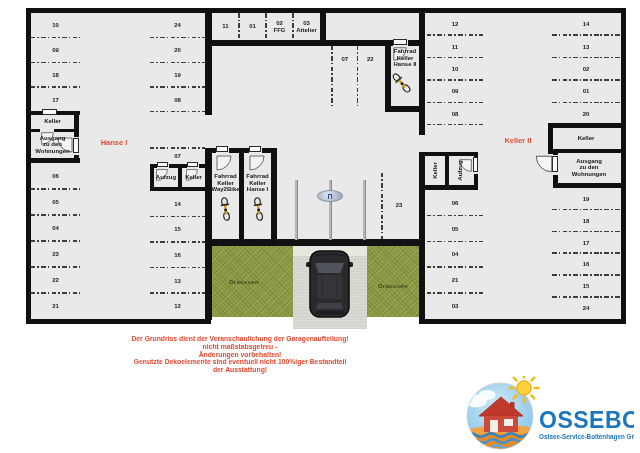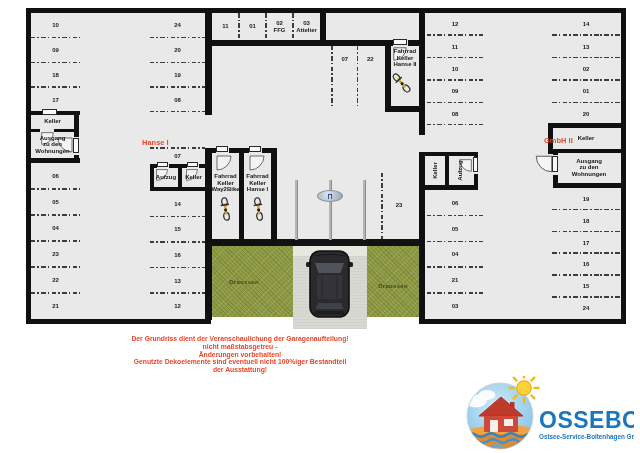--- a/index.html
+++ b/index.html
@@ -28,21 +28,21 @@
   
   .prow{position:absolute;display:flex;z-index:4;}
   .prow .cell{flex:1;position:relative;display:flex;align-items:center;justify-content:center;
     font-size:6px;font-weight:700;color:#1a1a1a;text-align:center;white-space:pre-line;line-height:6.5px;}
   .prow .cell + .cell::before{content:"";position:absolute;top:0;bottom:0;left:-1px;width:1.5px;
     background:repeating-linear-gradient(180deg,#3d3d3d 0 4.5px,transparent 4.5px 6.5px,#3d3d3d 6.5px 8px,transparent 8px 10.5px);}
   .prow.top-align .cell{align-items:flex-start;padding-top:10px;}
   .room-label{position:absolute;display:flex;align-items:center;justify-content:center;text-align:center;
     font-size:6px;font-weight:700;color:#151515;white-space:pre-line;line-height:6.4px;z-index:7;}
   .room-label.rot{transform:rotate(-90deg);}
-  .section-label{position:absolute;font-size:7.5px;font-weight:700;color:#e8492e;z-index:7;margin-left:48px;}
+  .section-label{position:absolute;font-size:7.5px;font-weight:700;color:#e8492e;z-index:7;text-align:center;}
   .num-label{position:absolute;font-size:6px;font-weight:700;color:#1a1a1a;z-index:4;text-align:center;}
   
   .grass{position:absolute;top:246px;height:71px;z-index:2;background-color:#8e9a44;
     background-image:repeating-linear-gradient(45deg,rgba(55,65,18,0.18) 0 1px,transparent 1px 3px),
                      repeating-linear-gradient(-45deg,rgba(232,238,176,0.14) 0 1px,transparent 1px 4px);}
   .lane{position:absolute;left:293px;top:246px;width:74px;height:83px;background:#d9d9d3;z-index:2;
     background-image:repeating-linear-gradient(0deg,rgba(0,0,0,0.03) 0 1px,transparent 1px 3px);}
   .threshold{position:absolute;left:293px;top:246px;width:74px;height:10px;background:#e7e7e0;z-index:3;}
   .band{position:absolute;left:205px;top:239px;width:220px;height:7px;background:#121212;z-index:3;}
   .post{position:absolute;top:180px;width:2px;height:60px;background:#b5b5b5;border-right:1px solid #8d8d8d;z-index:3;}
@@ -271,21 +271,21 @@
 Keller
 Hanse II</div>
   <div class="room-label rot" style="left:421px;top:164px;width:28px;height:13px;">Keller</div>
   <div class="room-label rot" style="left:446px;top:164px;width:28px;height:13px;">Aufzug</div>
   <div class="room-label" style="left:553px;top:128px;width:66px;height:20px;">Keller</div>
   <div class="room-label" style="left:559px;top:153px;width:60px;height:29px;">Ausgang
 zu den
 Wohnungen</div>
 
   <div class="section-label" style="left:94px;top:138px;width:40px;">Hanse I</div>
-  <div class="section-label" style="left:496px;top:136px;width:44px;">GmbH II</div>
+  <div class="section-label" style="left:496px;top:136px;width:44px;">Keller II</div>
 
   <svg class="bike" style="left:219px;top:196px;transform:rotate(-8deg);" width="13" height="26" viewBox="0 0 14 26">
     <ellipse cx="7" cy="5" rx="3" ry="4.2" fill="none" stroke="#2b2b2b" stroke-width="1.3"></ellipse>
     <ellipse cx="7" cy="21" rx="3" ry="4.2" fill="none" stroke="#2b2b2b" stroke-width="1.3"></ellipse>
     <line x1="7" y1="7" x2="7" y2="19" stroke="#d8a520" stroke-width="2.4"></line>
     <line x1="2.5" y1="8.5" x2="11.5" y2="8.5" stroke="#2b2b2b" stroke-width="1.5"></line>
     <circle cx="7" cy="14" r="1.6" fill="#1d1d1d"></circle>
   </svg>
   <svg class="bike" style="left:252px;top:196px;transform:rotate(-8deg);" width="13" height="26" viewBox="0 0 14 26">
     <ellipse cx="7" cy="5" rx="3" ry="4.2" fill="none" stroke="#2b2b2b" stroke-width="1.3"></ellipse>

